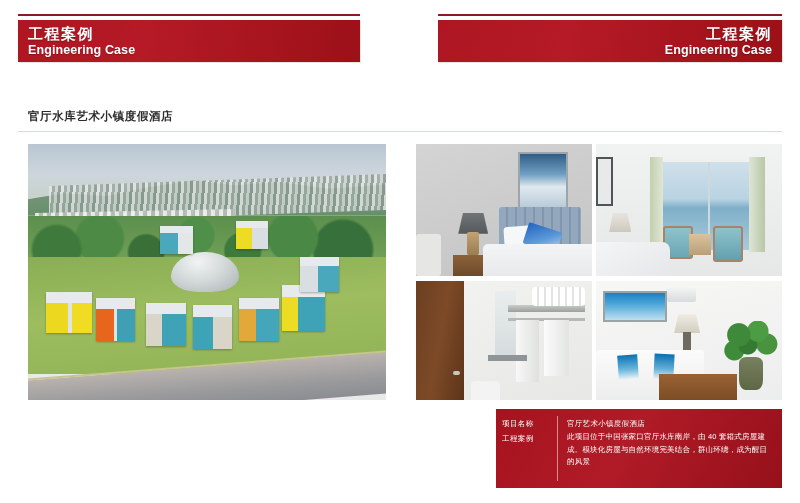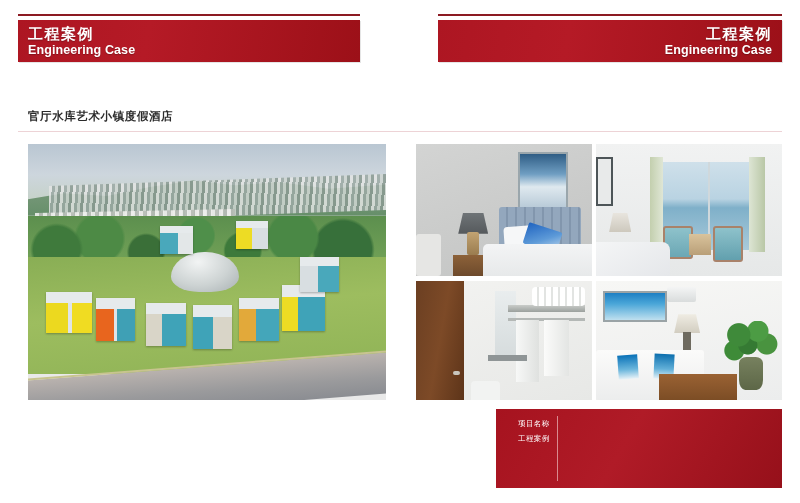--- a/index.html
+++ b/index.html
@@ -379,21 +379,21 @@
     height: 79px;
     background: linear-gradient(120deg, #a6131f 0%, #b01b27 45%, #96101a 100%);
     display: flex;
     box-sizing: border-box;
     padding: 7px 0 7px 0;
   }
   #info-labels {
     width: 62px;
     flex: none;
     border-right: 1px solid #d98a8f;
-    padding-left: 22px;
+    padding-left: 6px;
     box-sizing: border-box;
   }
   #info-values {
     flex: 1;
     padding-left: 9px;
     padding-right: 8px;
     box-sizing: border-box;
   }
   .info-label {
     color: #ffffff;
@@ -544,14 +544,16 @@
   <div class="layer l-vase"></div>
   <div class="layer l-table"></div>
 </div>
 
 <div id="info-panel">
   <div id="info-labels">
     <div class="info-label">项目名称</div>
     <div class="info-label">工程案例</div>
   </div>
   <div id="info-values">
+    <div class="info-value-name">官厅艺术小镇度假酒店</div>
+    <div class="info-value-desc">此项目位于中国张家口官厅水库南岸，由 40 套箱式房屋建成。模块化房屋与自然环境完美结合，群山环绕，成为醒目的风景</div>
   </div>
 </div>
 
 </body></html>

